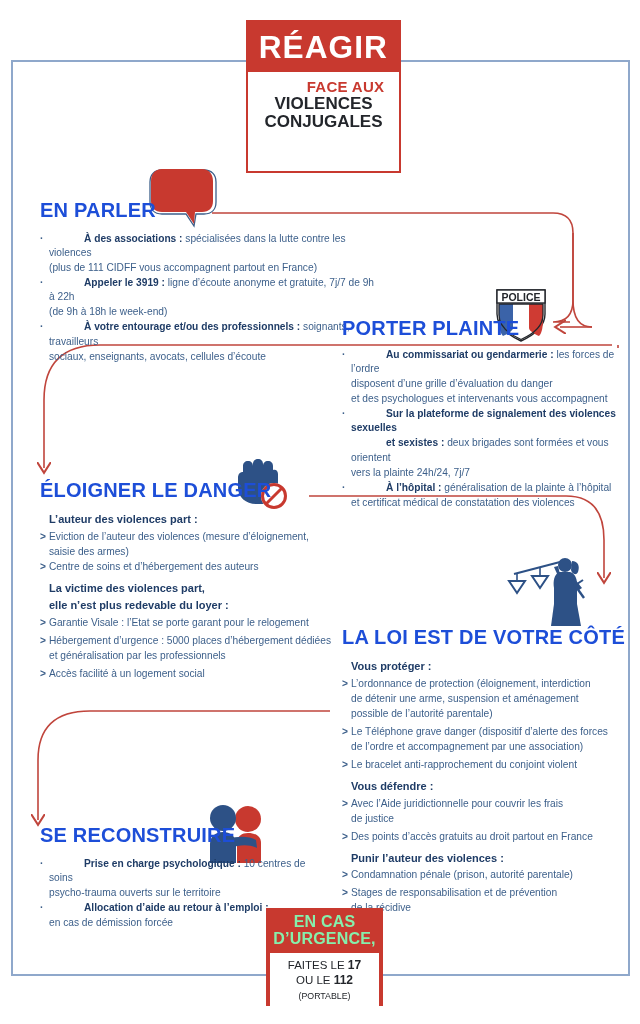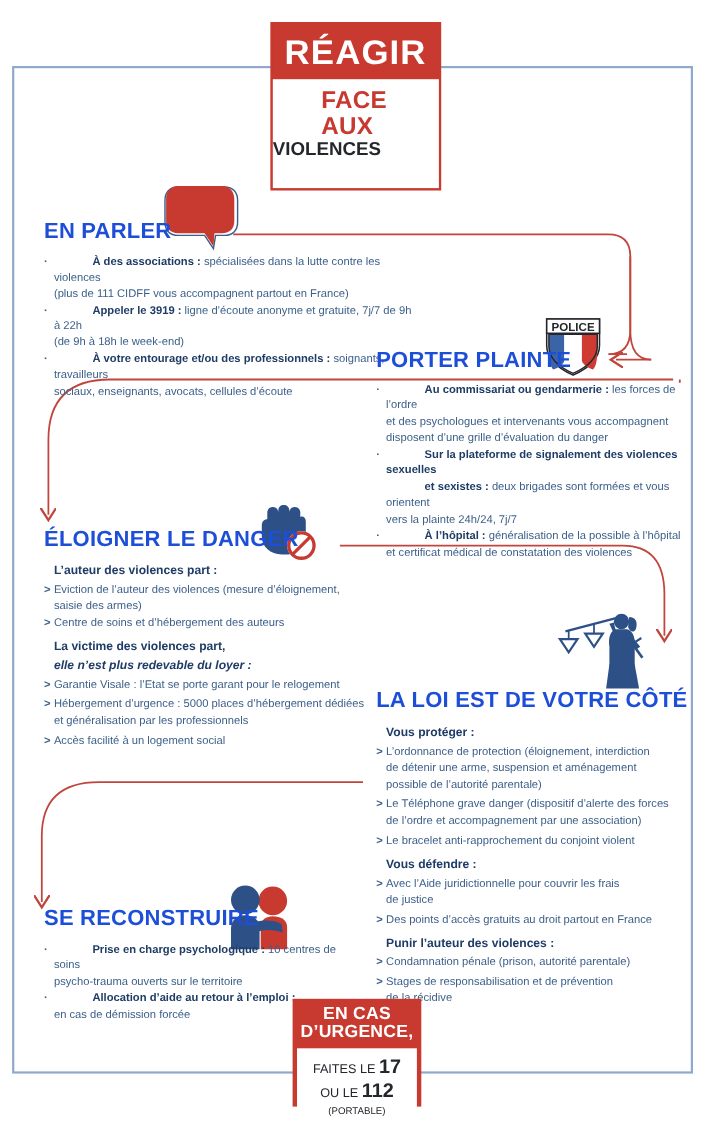--- a/index.html
+++ b/index.html
@@ -26,21 +26,21 @@
 
   
   .header-plate{
     position:absolute;
     left:246px;top:20px;
     width:155px;height:153px;
     background:#c8392f;
     border:2px solid #c8392f;
     box-sizing:border-box;
     z-index:20;
-    text-align:left;
+    text-align:center;
   }
   .header-top{
     height:50px;
     display:flex;align-items:center;justify-content:center;
     background:#c8392f;
   }
   .header-top .t1{
     color:#ffffff;
     font-size:31px;
     font-weight:bold;
@@ -49,21 +49,21 @@
     transform:scaleX(1.02);
   }
   .header-bottom{
     background:#ffffff;
     height:99px;
     padding-top:7px;
     box-sizing:border-box;
   }
   .header-bottom .t2{
     color:#c8392f;
-    font-size:22px;font-weight:bold;line-height:1.08;
+    font-size:15px;font-weight:bold;line-height:1.08;
     letter-spacing:0.3px;
     padding-left:44px;
   }
   .header-bottom .t3{
     color:#23262b;
     font-size:17px;font-weight:bold;line-height:1.05;
     letter-spacing:0px;
   }
 
   
@@ -104,28 +104,28 @@
   .emerg{
     position:absolute;left:266px;top:908px;
     width:117px;height:98px;
     background:#c8392f;
     box-sizing:border-box;
     z-index:20;
     text-align:center;
     padding:6px 4px 4px 4px;
   }
   .emerg .e1{
-    color:#ffffff;font-weight:bold;font-size:16px;line-height:1.06;
+    color:#86efac;font-weight:bold;font-size:16px;line-height:1.06;
     letter-spacing:0.2px;
   }
   .emerg .ebox{
     background:#ffffff;margin-top:5px;padding:5px 2px 6px 2px;
   }
   .emerg .e2{color:#23262b;font-size:11.5px;line-height:1.25;}
-  .emerg .e2 b{font-size:18px;font-weight:bold;}
+  .emerg .e2 b{font-size:12px;font-weight:bold;}
   .emerg .e2 .small{font-size:8.8px;}
 
   svg{display:block;overflow:visible;}
 </style>
 </head>
 <body>
 
 <div class="page">
 
   <div class="frame"></div>
@@ -150,20 +150,21 @@
     <path d="M330,711 L90,711 Q38,711 38,760 L38,820" fill="none" stroke="#c0453c" stroke-width="1.6" marker-end="url(#ah)"></path>
   </svg>
 
   <div class="header-plate">
     <div class="header-top">
       <div class="t1">RÉAGIR</div>
     </div>
     <div class="header-bottom">
       <div class="t2">FACE AUX</div>
       <div class="t3">VIOLENCES</div>
+      <div class="t3">CONJUGALES</div>
     </div>
   </div>
 
   <svg class="icon" style="left:146px;top:166px;width:82px;height:62px;" viewBox="0 0 82 62">
     <path d="M16,4 C8,4 4,9 4,16 L4,36 C4,43 8,48 16,48 L40,48 L48,60 L50,48 L58,48
              C66,48 70,43 70,36 L70,16 C70,9 66,4 58,4 Z" fill="#ffffff" stroke="#3c5f8a" stroke-width="1.3"></path>
     <path d="M12,1 C5,1 1,6 1,13 L1,33 C1,40 5,44 12,44 L36,44 L44,56 L45,44 L52,44
              C59,44 63,40 63,33 L63,13 C63,6 59,1 52,1 Z" transform="translate(4,2)" fill="#c8392f" stroke="none"></path>
   </svg>
 
@@ -205,38 +206,38 @@
   </svg>
 
   <div class="section" style="left:342px;top:318px;width:292px;">
     <div class="sec-title">PORTER PLAINTE</div>
     <ul class="body-list" style="margin-top:10px;">
       <li>
         <span class="mk">·</span>
         <b>Au commissariat ou gendarmerie :</b><span> les forces de l’ordre</span>
       </li>
       <li class="nomark">
+        <span>disposent d’une grille d’évaluation du danger</span>
+      </li>
+      <li class="nomark">
         <span>et des psychologues et intervenants vous accompagnent</span>
       </li>
-      <li class="nomark">
-        <span>disposent d’une grille d’évaluation du danger</span>
-      </li>
       <li>
         <span class="mk">·</span>
         <b>Sur la plateforme de signalement des violences sexuelles</b>
       </li>
       <li class="nomark">
         <b>et sexistes :</b><span> deux brigades sont formées et vous orientent</span>
       </li>
       <li class="nomark">
         <span>vers la plainte 24h/24, 7j/7</span>
       </li>
       <li>
         <span class="mk">·</span>
-        <b>À l’hôpital :</b><span> généralisation de la possible à l’hôpital</span>
+        <b>À l’hôpital :</b><span> généralisation de la plainte à l’hôpital</span>
       </li>
       <li class="nomark">
         <span>et certificat médical de constatation des violences</span>
       </li>
     </ul>
   </div>
 
   <svg class="icon" style="left:228px;top:456px;width:62px;height:56px;" viewBox="0 0 62 56">
     <path d="M10,22 C10,18 12,16 15,16 L15,10 C15,7 17,5 20,5 C23,5 25,7 25,10 L25,8
              C25,5 27,3 30,3 C33,3 35,5 35,8 L35,10 C35,7 37,5 40,5 C43,5 45,7 45,10
@@ -257,21 +258,21 @@
       </li>
       <li class="nomark">
         <span>saisie des armes)</span>
       </li>
       <li>
         <span class="mk">&gt;</span>
         <span>Centre de soins et d’hébergement des auteurs</span>
       </li>
     </ul>
     <div class="subhead">La victime des violences part,</div>
-    <div class="subhead" style="margin-top:0;font-style:italic;">elle n’est plus redevable du loyer :</div>
+    <div class="subhead" style="margin-top:0;">elle n’est plus redevable du loyer :</div>
     <ul class="body-list">
       <li>
         <span class="mk">&gt;</span>
         <span>Garantie Visale : l’Etat se porte garant pour le relogement</span>
       </li>
       <li style="margin-top:4px;">
         <span class="mk">&gt;</span>
         <span>Hébergement d’urgence : 5000 places d’hébergement dédiées</span>
       </li>
       <li class="nomark">

